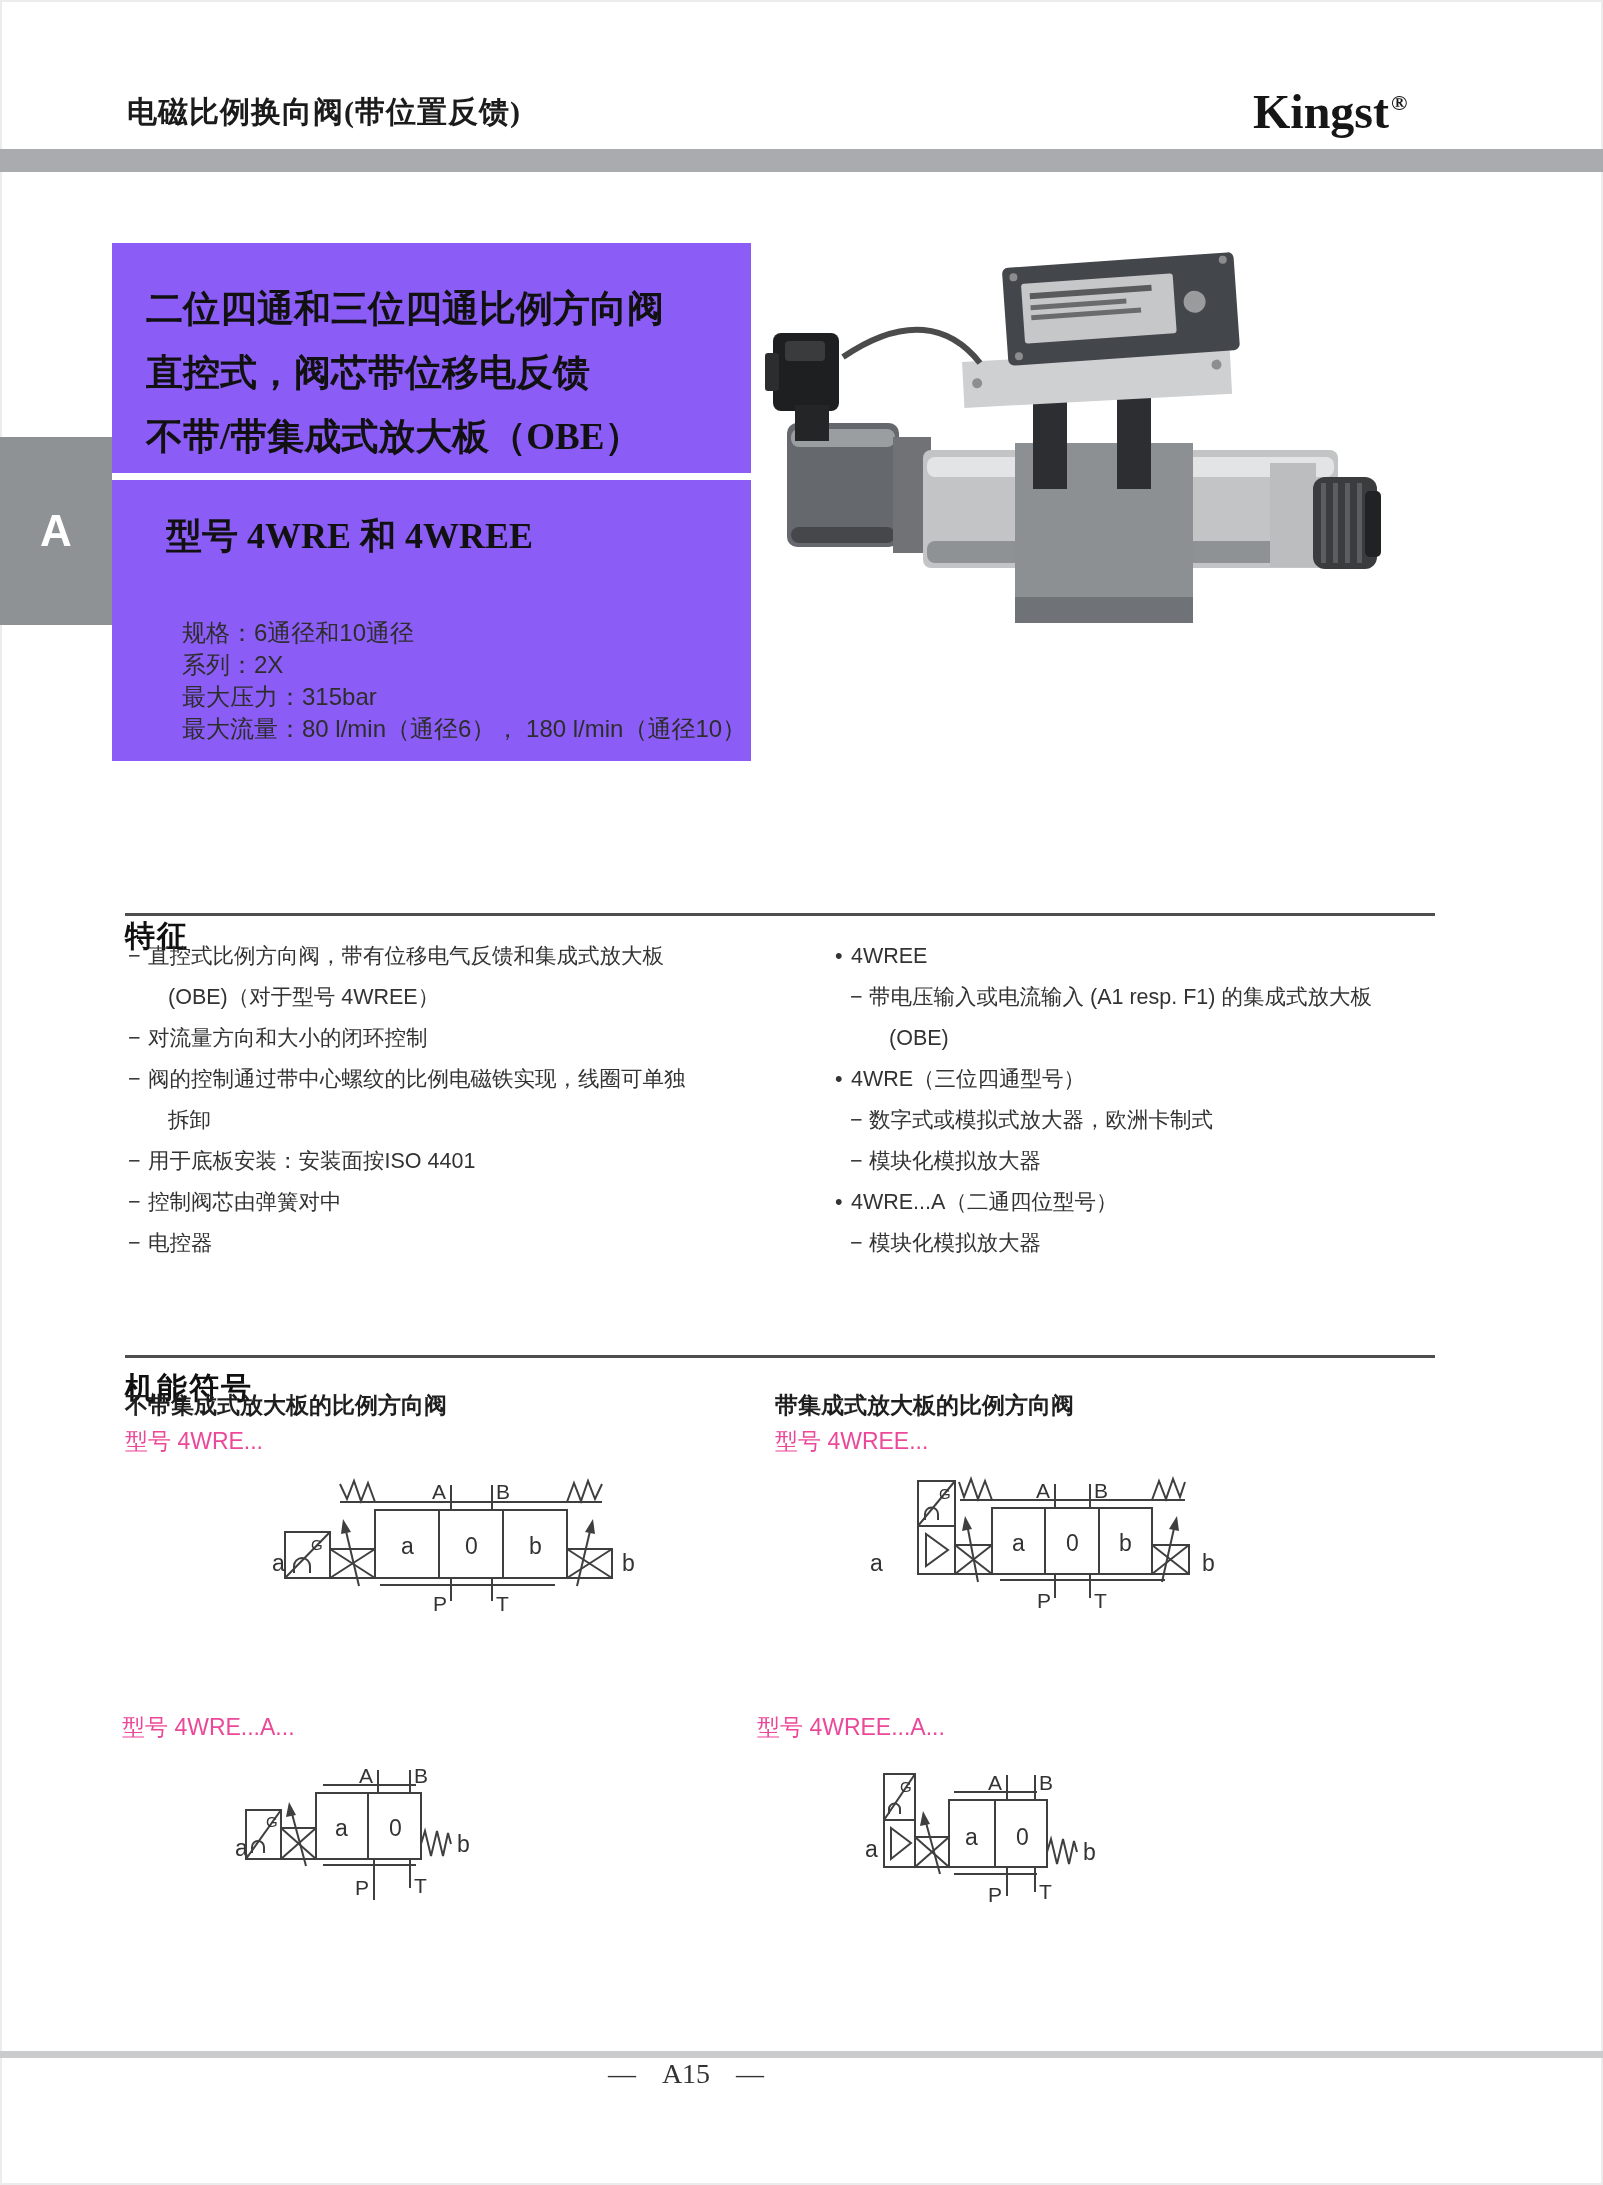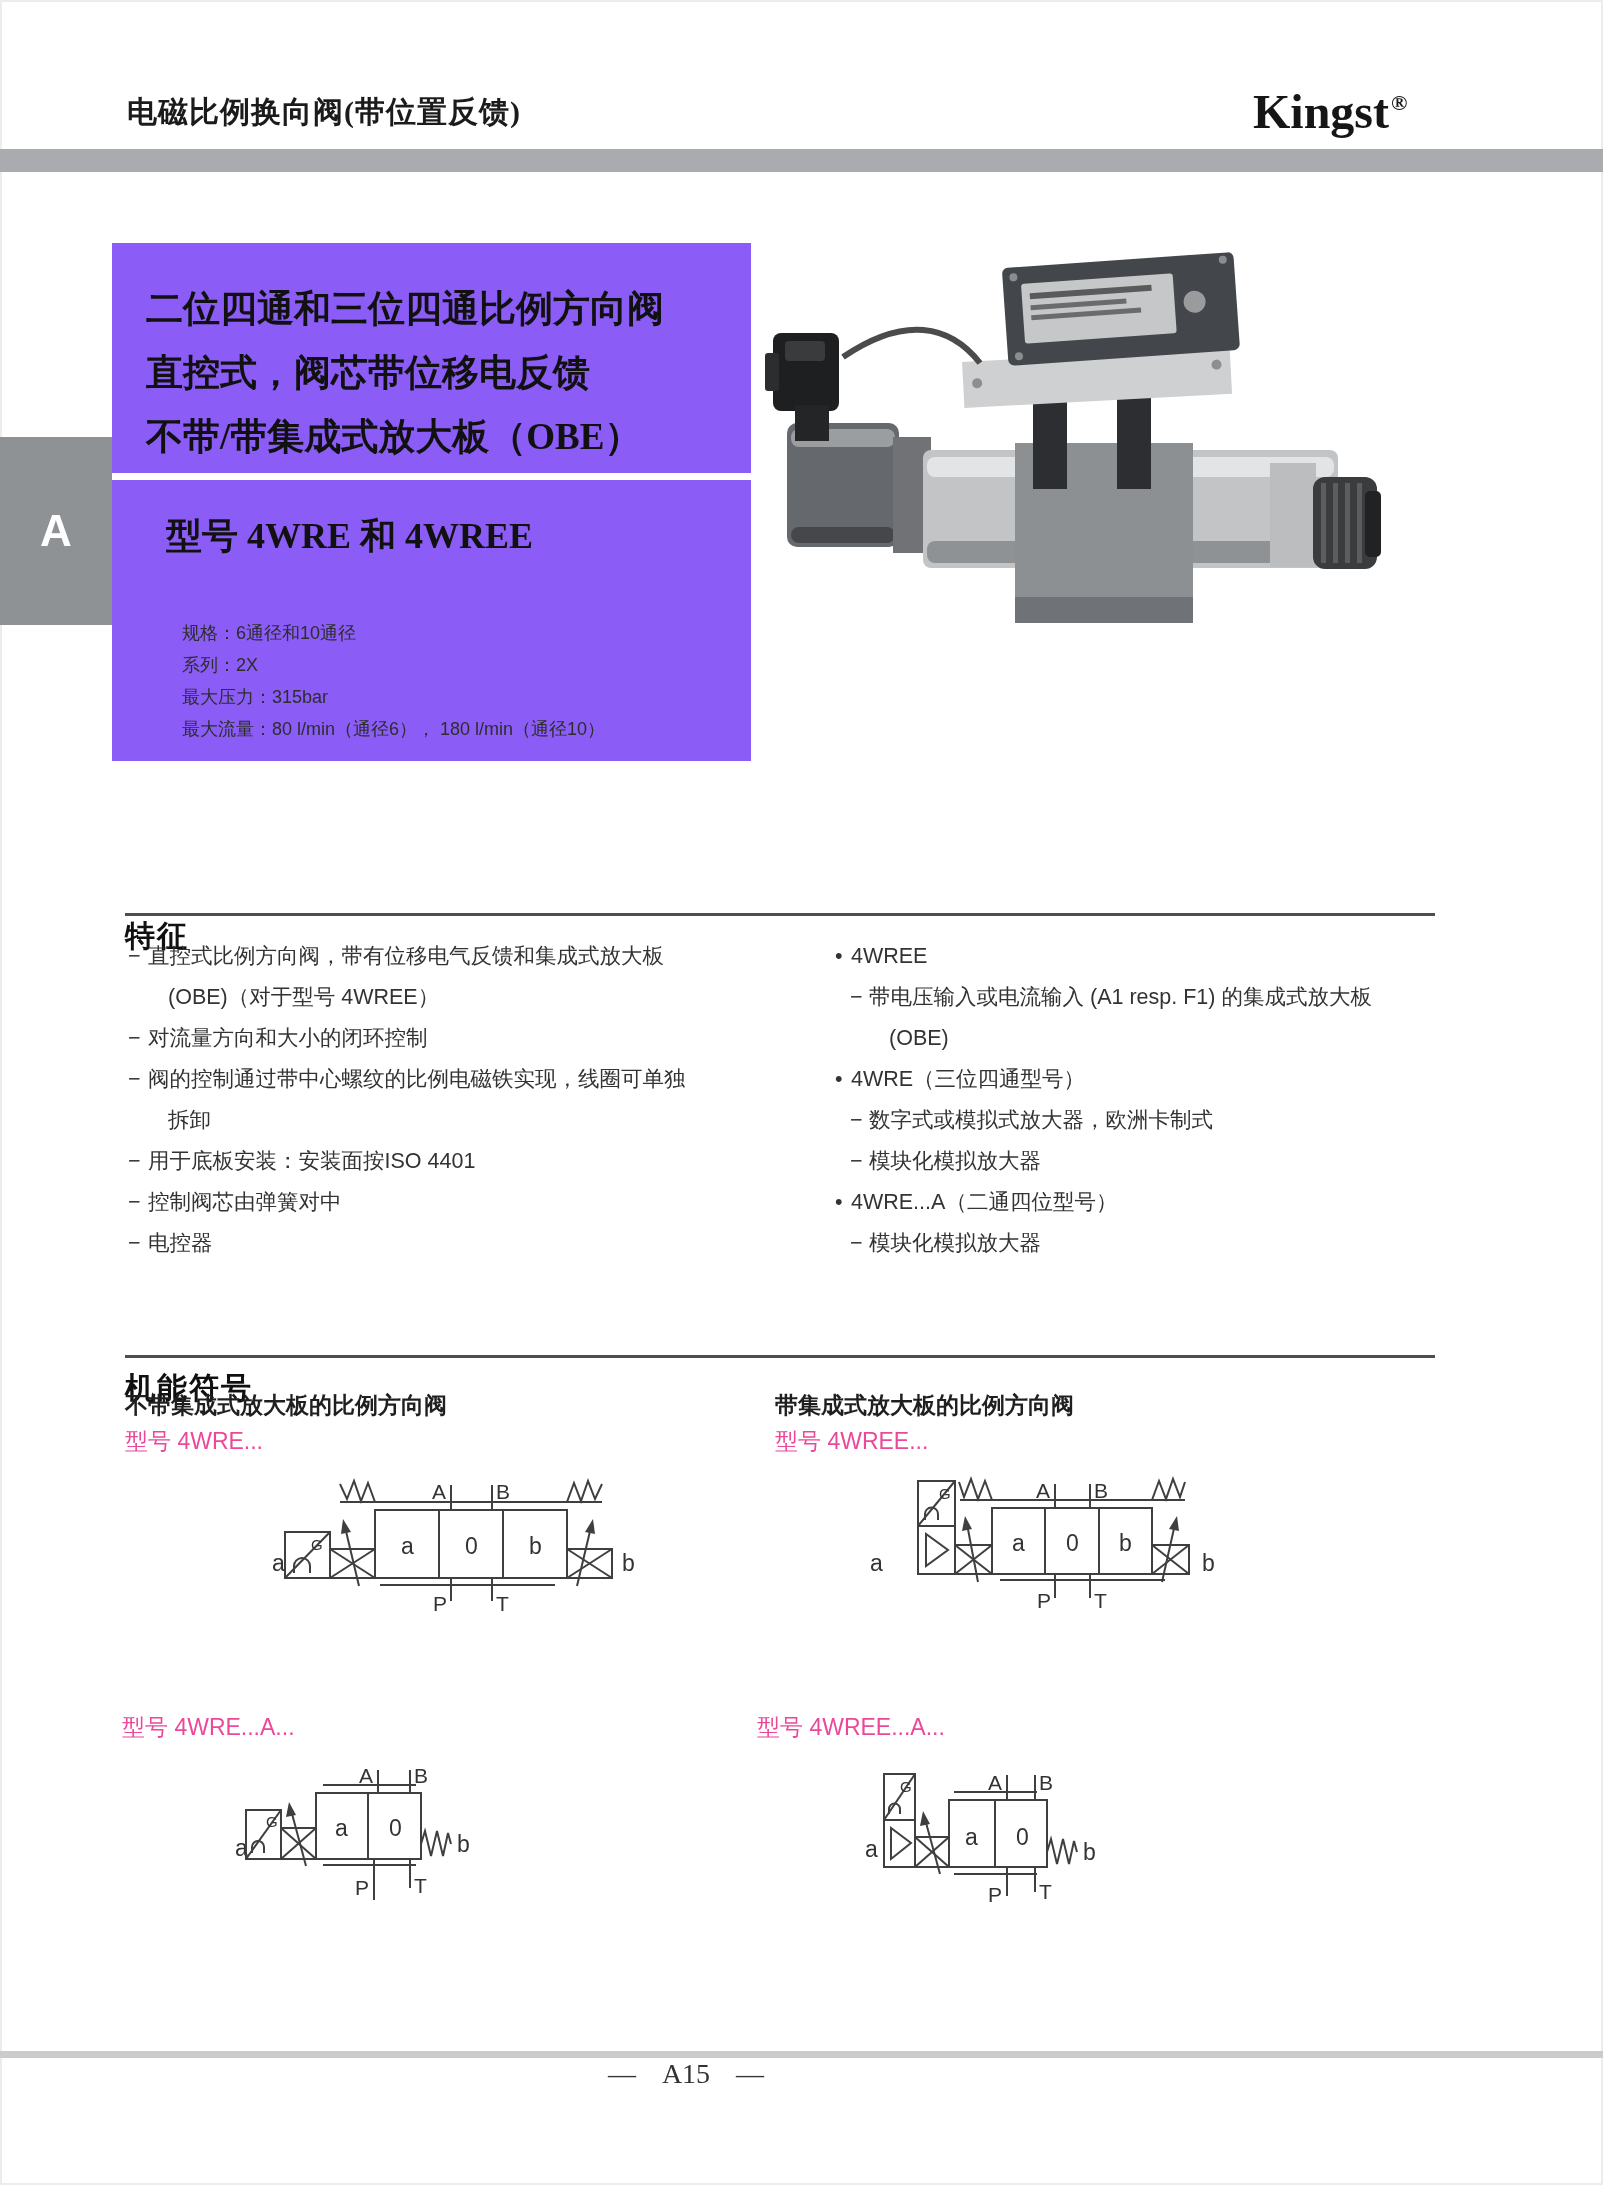--- a/index.html
+++ b/index.html
@@ -22,21 +22,21 @@
 
   
   .gbox{position:absolute;left:112px;width:639px;background:#8b5cf6;box-sizing:border-box;}
   .box-title{top:243px;height:230px;padding:34px 0 0 34px;
         font-family:"Liberation Serif","DejaVu Serif",serif;
         font-size:37px;font-weight:700;line-height:64px;color:#111;}
   .box-model{top:480px;height:137px;line-height:112px;padding-left:54px;
         font-family:"Liberation Serif","DejaVu Serif",serif;
         font-size:36px;font-weight:700;color:#111;}
   .box-specs{top:597px;height:164px;padding:20px 0 0 70px;
-        font-size:18px;line-height:32px;color:#2d2d2d;}
+        font-size:24px;line-height:32px;color:#2d2d2d;}
 
   
   .section-head{position:absolute;left:125px;font-size:30px;font-weight:600;color:#101010;
         font-family:"Liberation Serif","DejaVu Serif",serif;letter-spacing:2px;margin-top:48px;}
   .rule{position:absolute;left:125px;width:1310px;height:3px;background:#4e4e4e;}
 
   .feat-col{position:absolute;top:936px;font-size:21.5px;line-height:41px;color:#333;}
   .feat-left{left:128px;width:660px;}
   .feat-right{left:835px;width:680px;}
   .frow{white-space:nowrap;}

